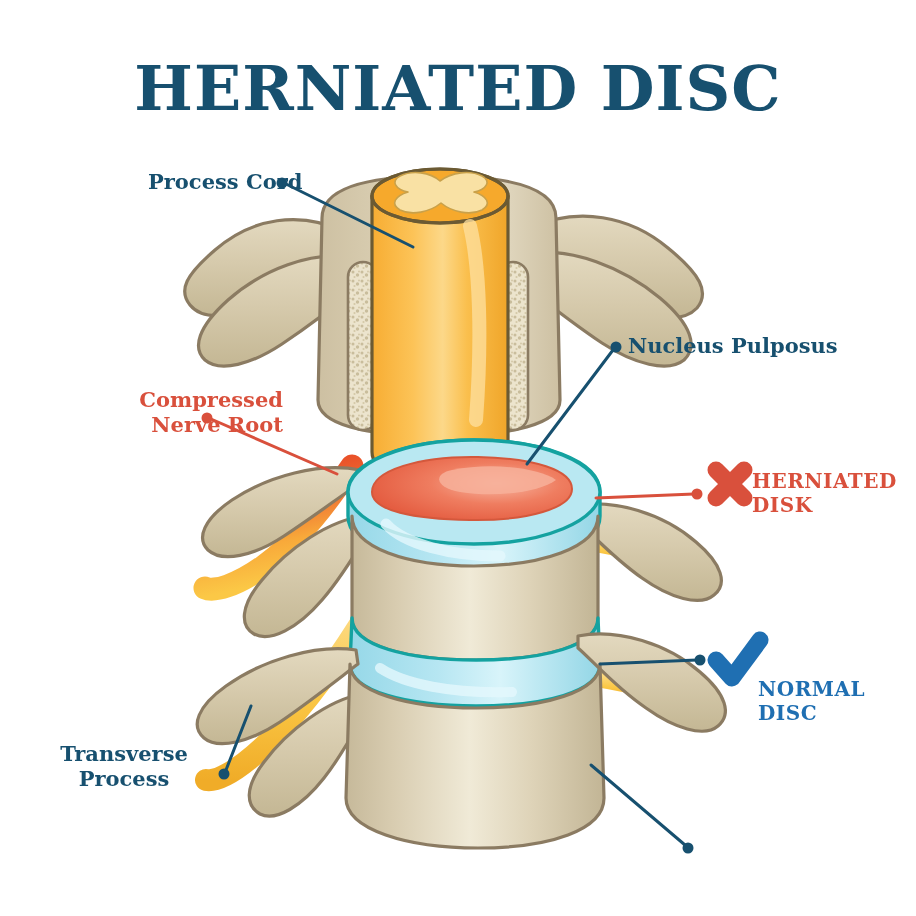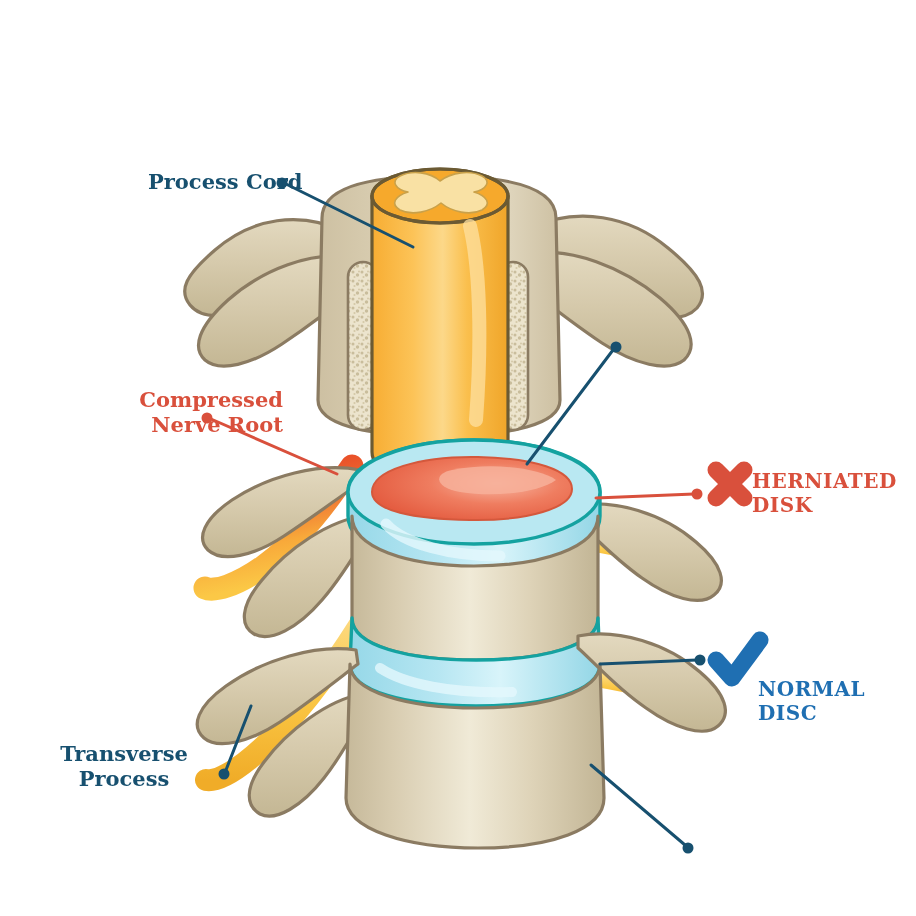--- a/index.html
+++ b/index.html
@@ -38,20 +38,21 @@
   #lbl-herniated { left:752px; top:470px; font-size:20px; letter-spacing:.5px; color:#d9503c; }
   #lbl-normal    { left:758px; top:634px; font-size:20px; letter-spacing:.5px; color:#1f6fb2;margin-top:44px; }
 
   svg.overlay { position:absolute; left:0; top:0; width:916px; height:916px; pointer-events:none; }
 </style>
 </head>
 <body>
 
 <div id="page">
 
+  <div id="title">HERNIATED DISC</div>
 
   <svg class="overlay" viewBox="0 0 916 916">
     <defs>
       <linearGradient id="gBone" x1="0" y1="0" x2="1" y2="0">
         <stop offset="0%" stop-color="#cdc0a2"></stop>
         <stop offset="35%" stop-color="#ddd2b6"></stop>
         <stop offset="60%" stop-color="#efe8d4"></stop>
         <stop offset="100%" stop-color="#cdc0a2"></stop>
       </linearGradient>
       <linearGradient id="gBoneV" x1="0" y1="0" x2="1" y2="0">
@@ -232,20 +233,21 @@
     <g>
       <path d="M716 660 L732 678 L760 640" stroke="#1f6fb2" stroke-width="17" stroke-linecap="round" stroke-linejoin="round" fill="none"></path>
     </g>
   </svg>
 
   <div class="lbl" id="lbl-spinal-cord">Process Cord</div>
 
   <div class="lbl red" id="lbl-nerve-root">Compressed
 Nerve Root</div>
 
+  <div class="lbl" id="lbl-nucleus">Nucleus Pulposus</div>
 
   <div class="lbl" id="lbl-transverse">Transverse
 Process</div>
 
 
   <div class="lbl" id="lbl-herniated">HERNIATED
 DISK</div>
 
   <div class="lbl" id="lbl-normal">NORMAL
 DISC</div>

